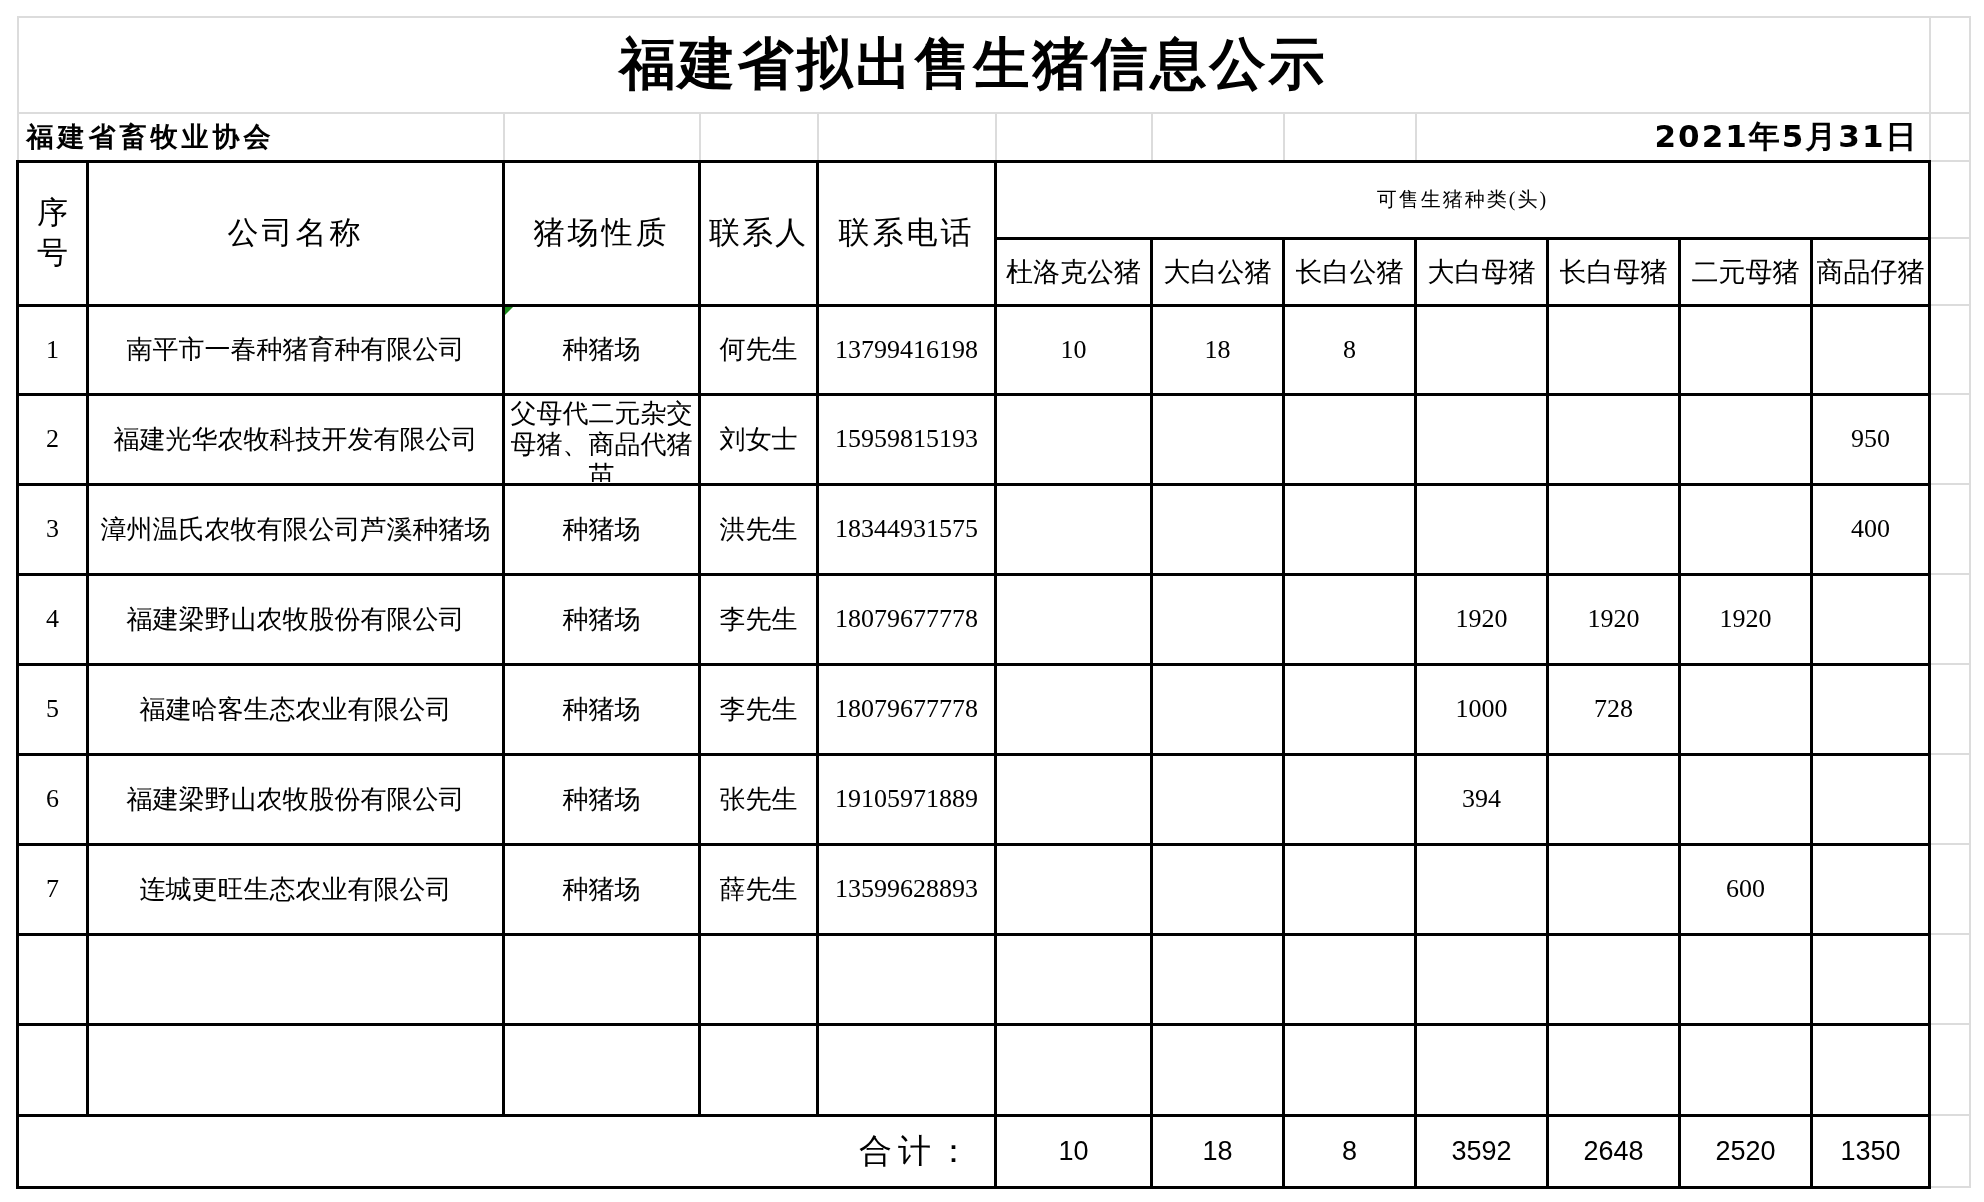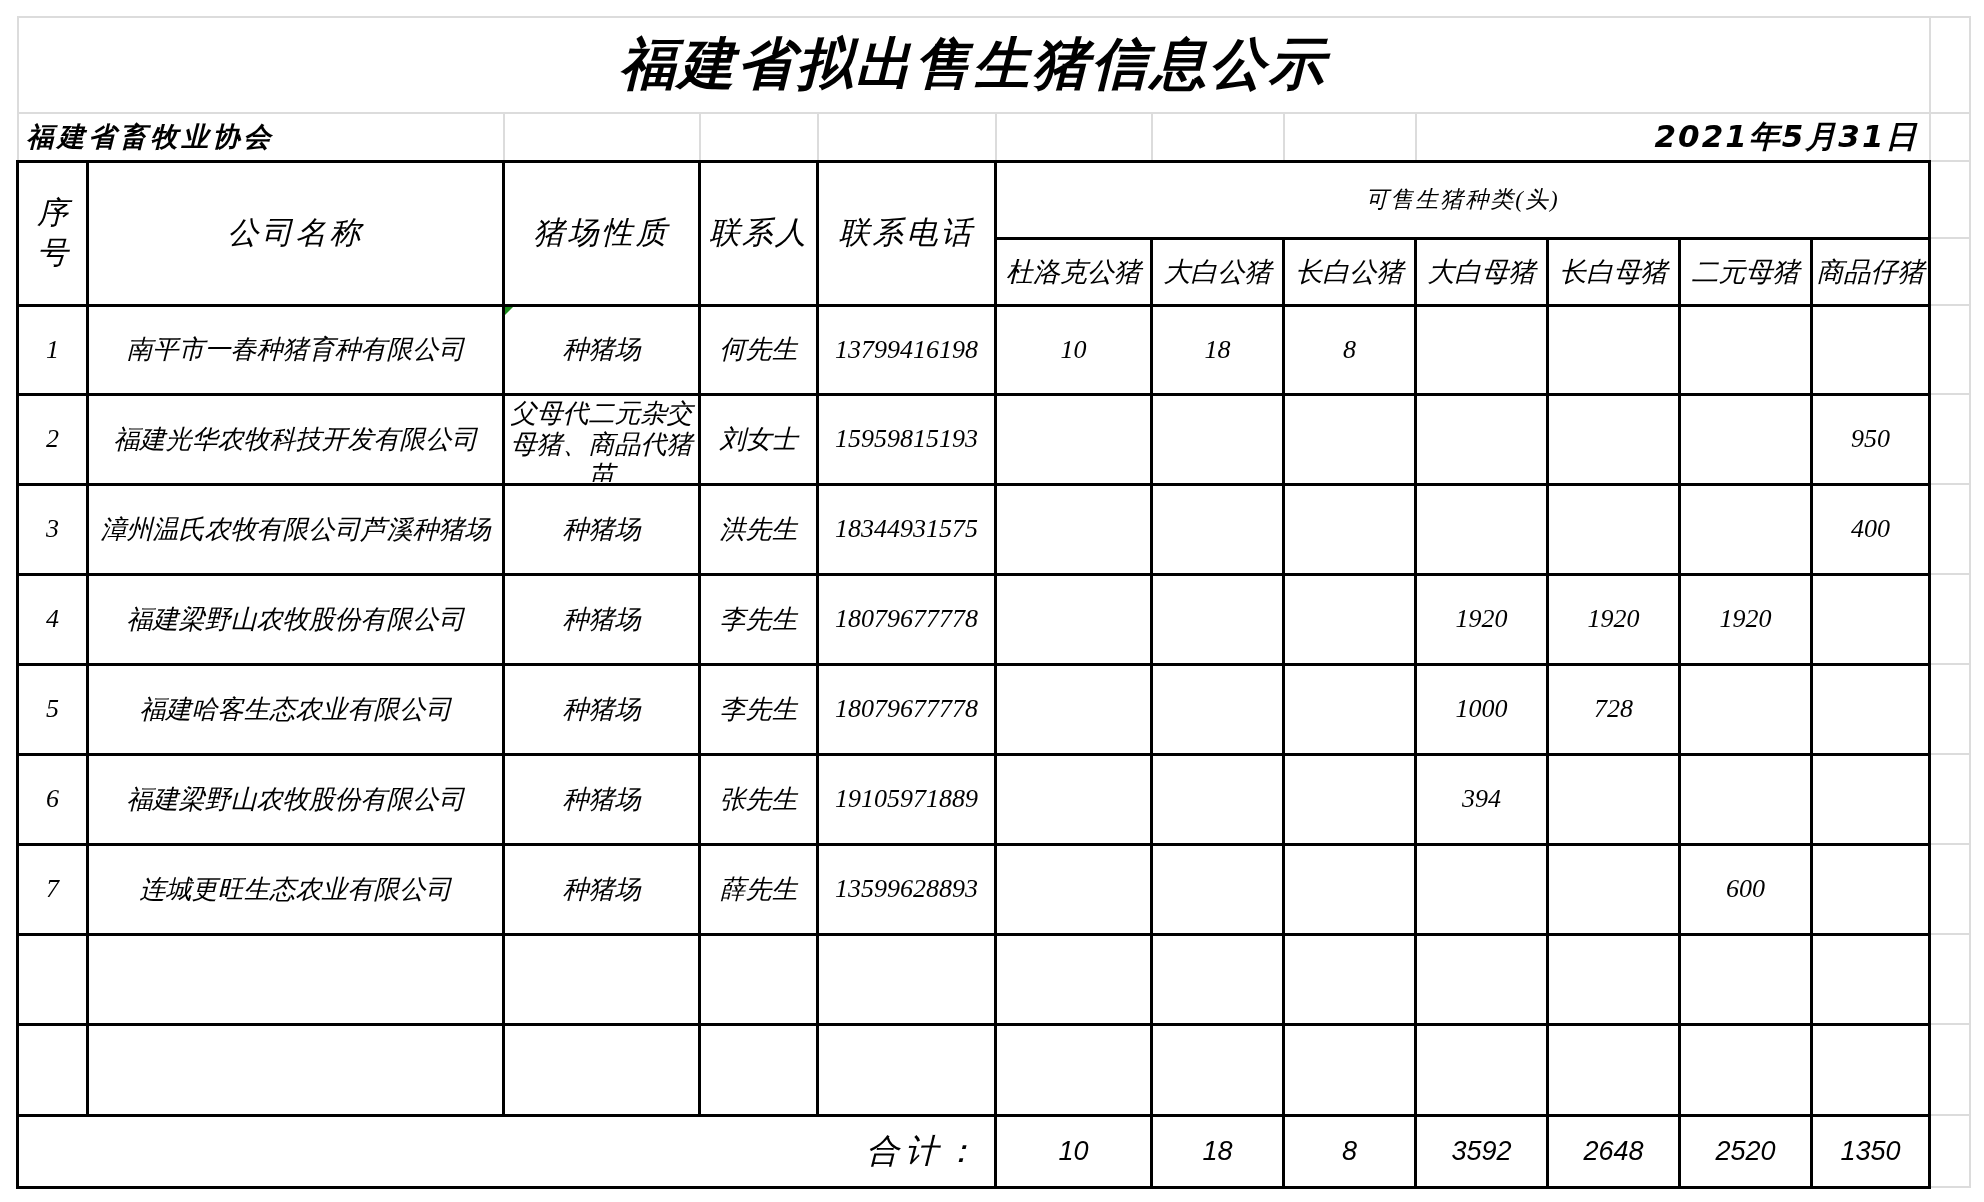--- a/index.html
+++ b/index.html
@@ -1,31 +1,31 @@
 <!DOCTYPE html>
 <html><head>
 <meta charset="utf-8">
 <style>
   html, body { margin: 0; padding: 0; background: #ffffff; }
   body { width: 1984px; height: 1202px; position: relative; overflow: hidden;
          font-family: "Liberation Serif", "DejaVu Serif", serif; color: #000; }
   .sheet { position: absolute; left: 16px; top: 16px; }
-  table { border-collapse: collapse; table-layout: fixed; font-style: italic; }
+  table { border-collapse: collapse; table-layout: fixed; }
   td { padding: 0; text-align: center; vertical-align: middle; overflow: hidden; white-space: nowrap; }
   .g { border: 2px solid #dcdcdc; }
   .b { border: 3px solid #000; }
   .title { font-family: "DejaVu Sans", "Liberation Sans", sans-serif; font-weight: bold; font-size: 56px; letter-spacing: 3px; }
   .org { font-family: "DejaVu Sans", "Liberation Sans", sans-serif; font-weight: bold; font-size: 27px; text-align: left; padding-left: 8px; letter-spacing: 4px; }
   .date { font-family: "DejaVu Sans", "Liberation Sans", sans-serif; font-weight: bold; font-size: 31px; text-align: right; padding-right: 10px; letter-spacing: 2px; }
   .hd { font-size: 31px; letter-spacing: 3px; }
   .sub { font-size: 27px; letter-spacing: 0px; }
   .cell { font-size: 26px; }
   .wrap { white-space: normal; line-height: 31px; font-size: 26px; padding: 0 2px; }
   .num { font-family: "Liberation Serif", serif; font-size: 26px; }
-  .tot-label { font-size: 33px; text-align: right; padding-right: 11px; letter-spacing: 6px; }
+  .tot-label { font-size: 33px; text-align: right; padding-right: 18px; letter-spacing: 6px; }
   .tot { font-family: "Liberation Sans", sans-serif; font-size: 27px; }
   .seq-hd { font-size: 31px; line-height: 40px; white-space: normal; }
   .marker { position: relative; }
   .marker::before { content: ""; position: absolute; left: 0; top: 0; width: 0; height: 0;
                     border-top: 8px solid #1a8a1a; border-right: 8px solid transparent; }
 </style>
 </head>
 <body>
 
 <div class="sheet">
@@ -63,21 +63,21 @@
     <td class="g date" colspan="4">2021年5月31日</td>
     <td class="g"></td>
   </tr>
 
   <tr style="height:77px">
     <td class="b seq-hd" rowspan="2" style="padding:0 14px">序号</td>
     <td class="b hd" rowspan="2">公司名称</td>
     <td class="b hd" rowspan="2">猪场性质</td>
     <td class="b hd" rowspan="2" style="letter-spacing:2px">联系人</td>
     <td class="b hd" rowspan="2">联系电话</td>
-    <td class="b hd" colspan="7" style="font-size:23px;letter-spacing:2px">可售生猪种类(头)</td>
+    <td class="b hd" colspan="7" style="font-size:20px;letter-spacing:2px">可售生猪种类(头)</td>
     <td class="g"></td>
   </tr>
 
   <tr style="height:67px">
     <td class="b sub">杜洛克公猪</td>
     <td class="b sub">大白公猪</td>
     <td class="b sub">长白公猪</td>
     <td class="b sub">大白母猪</td>
     <td class="b sub">长白母猪</td>
     <td class="b sub">二元母猪</td>

